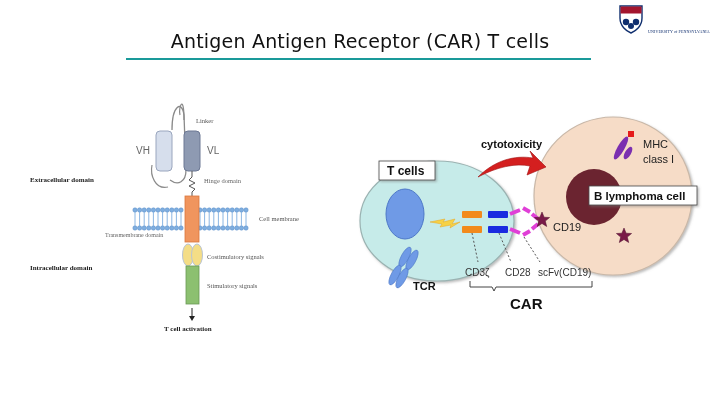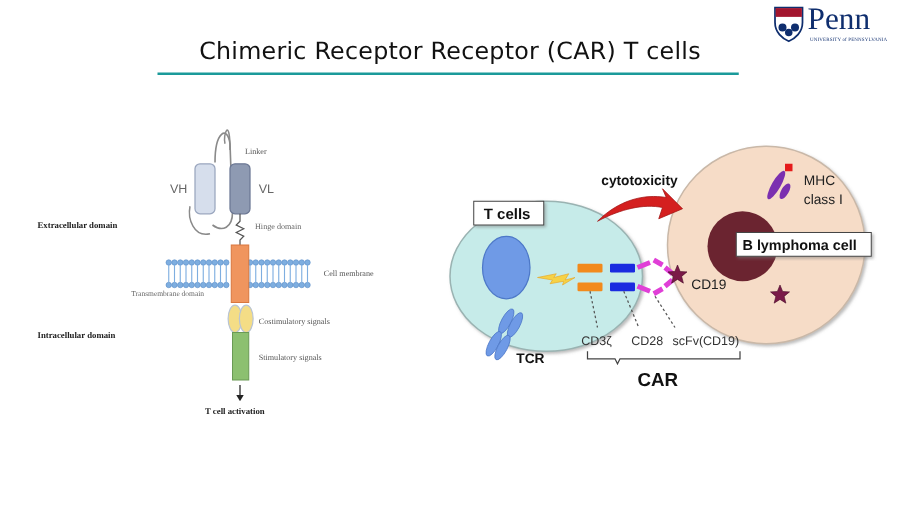--- a/index.html
+++ b/index.html
@@ -12,32 +12,31 @@
   .logo { position: absolute; left: 618px; top: 4px; width: 100px; height: 34px; }
   .logo-word { position: absolute; left: 28px; top: -2px; font-family: "Liberation Serif", serif; font-size: 25px; color: #0f2e6e; }
   .logo-sub { position: absolute; left: 30px; top: 25px; font-family: "Liberation Serif", serif; font-size: 4px; color: #0f2e6e; letter-spacing: 0.1px; white-space: nowrap; }
   svg text { user-select: none; }
   .serif { font-family: "Liberation Serif", serif; }
   .sans { font-family: "Liberation Sans", sans-serif; }
 </style>
 </head>
 <body>
 
-<div class="slide-title">Chimeric Receptor Receptor (CAR) T cells</div>
+<div class="slide-title">Antigen Antigen Receptor (CAR) T cells</div>
 <div class="title-rule"></div>
 
 <div class="logo">
   <svg width="26" height="30" viewBox="0 0 26 30" style="position:absolute;left:0;top:0">
     <path d="M2 2 H24 V14 C24 22 18 27 13 29 C8 27 2 22 2 14 Z" fill="#ffffff" stroke="#0f2e6e" stroke-width="1.4"></path>
     <rect x="2.5" y="2.5" width="21" height="7" fill="#a3152e"></rect>
     <circle cx="8" cy="18" r="3.2" fill="#0f2e6e"></circle>
     <circle cx="18" cy="18" r="3.2" fill="#0f2e6e"></circle>
     <circle cx="13" cy="22" r="3" fill="#0f2e6e"></circle>
   </svg>
-  <span class="logo-word">Penn</span>
   <span class="logo-sub">UNIVERSITY of PENNSYLVANIA</span>
 </div>
 
 <svg width="720" height="405" style="position:absolute;left:0;top:0;pointer-events:none">
 
   <path d="M172 130 C172 105 182 100 184 115 L186 170 C186 182 178 186 170 180" fill="none" stroke="#8a8a8a" stroke-width="1.3"></path>
   <path d="M184 120 C184 92 178 108 180 115" fill="none" stroke="#8a8a8a" stroke-width="1.2"></path>
   <path d="M168 187 C155 190 150 175 152 165" fill="none" stroke="#8a8a8a" stroke-width="1.2"></path>
 
   <rect x="156" y="131" width="16" height="40" rx="4" fill="#d6deec" stroke="#9aa6be" stroke-width="1"></rect>

